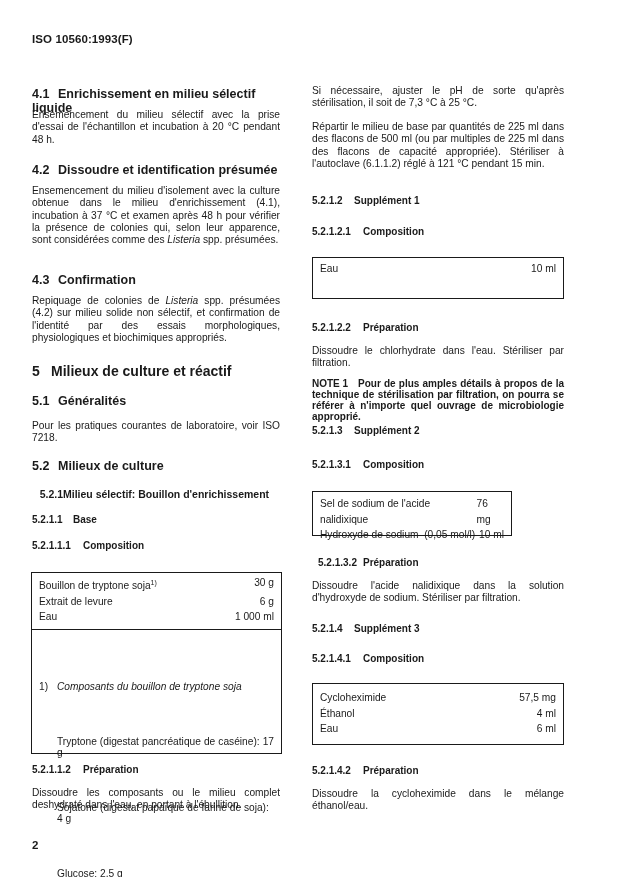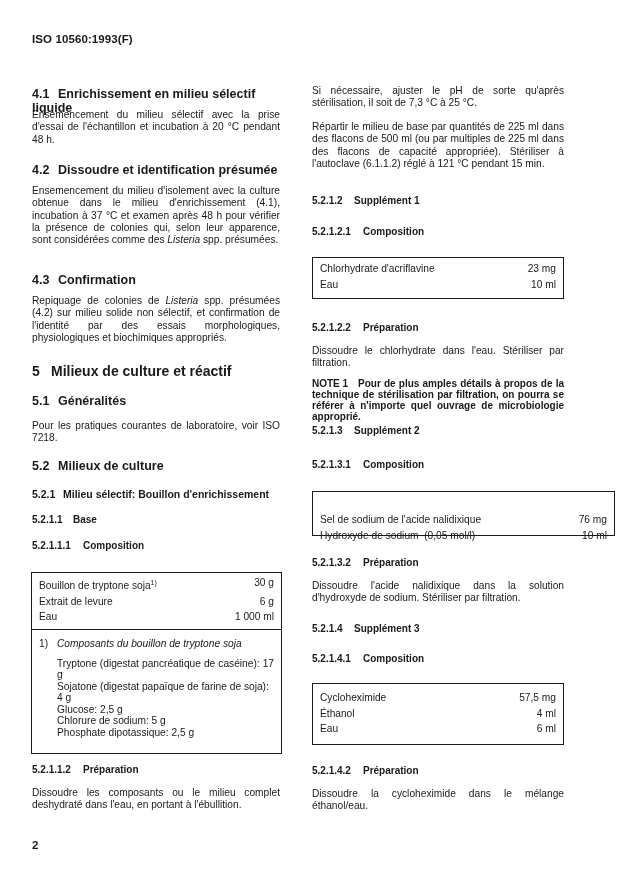--- a/index.html
+++ b/index.html
@@ -9,21 +9,21 @@
   .hdr { font-weight: bold; font-size: 11.5px; letter-spacing: 0.1px; }
   .h2 { font-weight: bold; font-size: 12.5px; }
   .h1 { font-weight: bold; font-size: 14px; }
   .h3 { font-weight: bold; font-size: 10.5px; }
   .h4 { font-weight: bold; font-size: 10px; }
   .num { display: inline-block; }
   .p { font-size: 10.2px; line-height: 12.3px; text-align: justify; }
   .note { font-size: 10px; line-height: 11px; text-align: justify; font-weight: bold; }
   .box { border: 1.5px solid #1a1a1a; box-sizing: border-box; }
   .row { display: flex; justify-content: space-between; font-size: 10.2px; line-height: 15.5px; padding: 0 7px; }
-  .fn { font-size: 10.2px; line-height: 11.5px; }
+  .fn { font-size: 10.2px; line-height: 11.5px; margin-top: 43px; }
   i { font-style: italic; }
   sup { font-size: 7px; }
   .left-col { left: 32px; width: 248px; }
   .right-col { left: 312px; width: 252px; }
 </style>
 </head>
 <body>
 
 <div class="abs hdr" style="left:32px; top:33px;">ISO 10560:1993(F)</div>
 
@@ -49,21 +49,21 @@
 <div class="abs h2 left-col" style="top:394px;">
   <span class="num" style="width:26px;">5.1</span><span>Généralités</span>
 </div>
 <div class="abs p left-col" style="top:420px;">Pour les pratiques courantes de laboratoire, voir ISO 7218.</div>
 
 <div class="abs h2 left-col" style="top:459px;">
   <span class="num" style="width:26px;">5.2</span><span>Milieux de culture</span>
 </div>
 
 <div class="abs h3 left-col" style="top:488px; width:260px;">
-  <span class="num" style="width:31px;">5.2.1</span><span>Milieu sélectif: Bouillon d'enrichissement</span>
+  <span class="num" style="width:31px;text-align:right;">5.2.1</span><span>Milieu sélectif: Bouillon d'enrichissement</span>
 </div>
 
 <div class="abs h4 left-col" style="top:514px;">
   <span class="num" style="width:41px;">5.2.1.1</span><span>Base</span>
 </div>
 
 <div class="abs h4 left-col" style="top:540px;">
   <span class="num" style="width:51px;">5.2.1.1.1</span><span>Composition</span>
 </div>
 
@@ -106,56 +106,52 @@
 
 <div class="abs h4 right-col" style="top:195px;">
   <span class="num" style="width:42px;">5.2.1.2</span><span>Supplément 1</span>
 </div>
 <div class="abs h4 right-col" style="top:226px;">
   <span class="num" style="width:51px;">5.2.1.2.1</span><span>Composition</span>
 </div>
 
 <div class="abs box" style="left:312px; top:257px; width:252px; height:42px; padding-top:3px;">
   <div class="row">
-      <span>Chlorhydrate d'acriflavine</span>
-      <span>23 mg</span>
-    </div>
-  <div class="row">
       <span>Eau</span>
       <span>10 ml</span>
     </div>
 </div>
 
 <div class="abs h4 right-col" style="top:322px;">
   <span class="num" style="width:51px;">5.2.1.2.2</span><span>Préparation</span>
 </div>
 <div class="abs p right-col" style="top:345px;">Dissoudre le chlorhydrate dans l'eau. Stériliser par filtration.</div>
 
 <div class="abs note right-col" style="top:378px;"><span style="display:inline-block; width:46px;">NOTE 1</span><span>Pour de plus amples détails à propos de la technique de stérilisation par filtration, on pourra se référer à n'importe quel ouvrage de microbiologie approprié.</span></div>
 
 <div class="abs h4 right-col" style="top:425px;">
   <span class="num" style="width:42px;">5.2.1.3</span><span>Supplément 2</span>
 </div>
 <div class="abs h4 right-col" style="top:459px;">
   <span class="num" style="width:51px;">5.2.1.3.1</span><span>Composition</span>
 </div>
 
-<div class="abs box" style="left:312px; top:491px; width:303px; height:45px; padding-top:20px;">
+<div class="abs box" style="left:312px; top:491px; width:200px; height:45px; padding-top:4px;">
   <div class="row">
       <span>Sel de sodium de l'acide nalidixique</span>
       <span>76 mg</span>
     </div>
   <div class="row">
       <span style="white-space:pre;">Hydroxyde de sodium  (0,05 mol/l)</span>
       <span>10 ml</span>
     </div>
 </div>
 
 <div class="abs h4 right-col" style="top:557px;">
-  <span class="num" style="width:51px;">5.2.1.3.2</span><span>Préparation</span>
+  <span class="num" style="width:51px;text-align:center;">5.2.1.3.2</span><span>Préparation</span>
 </div>
 <div class="abs p right-col" style="top:580px;">Dissoudre l'acide nalidixique dans la solution d'hydroxyde de sodium. Stériliser par filtration.</div>
 
 <div class="abs h4 right-col" style="top:623px;">
   <span class="num" style="width:42px;">5.2.1.4</span><span>Supplément 3</span>
 </div>
 <div class="abs h4 right-col" style="top:653px;">
   <span class="num" style="width:51px;">5.2.1.4.1</span><span>Composition</span>
 </div>
 

